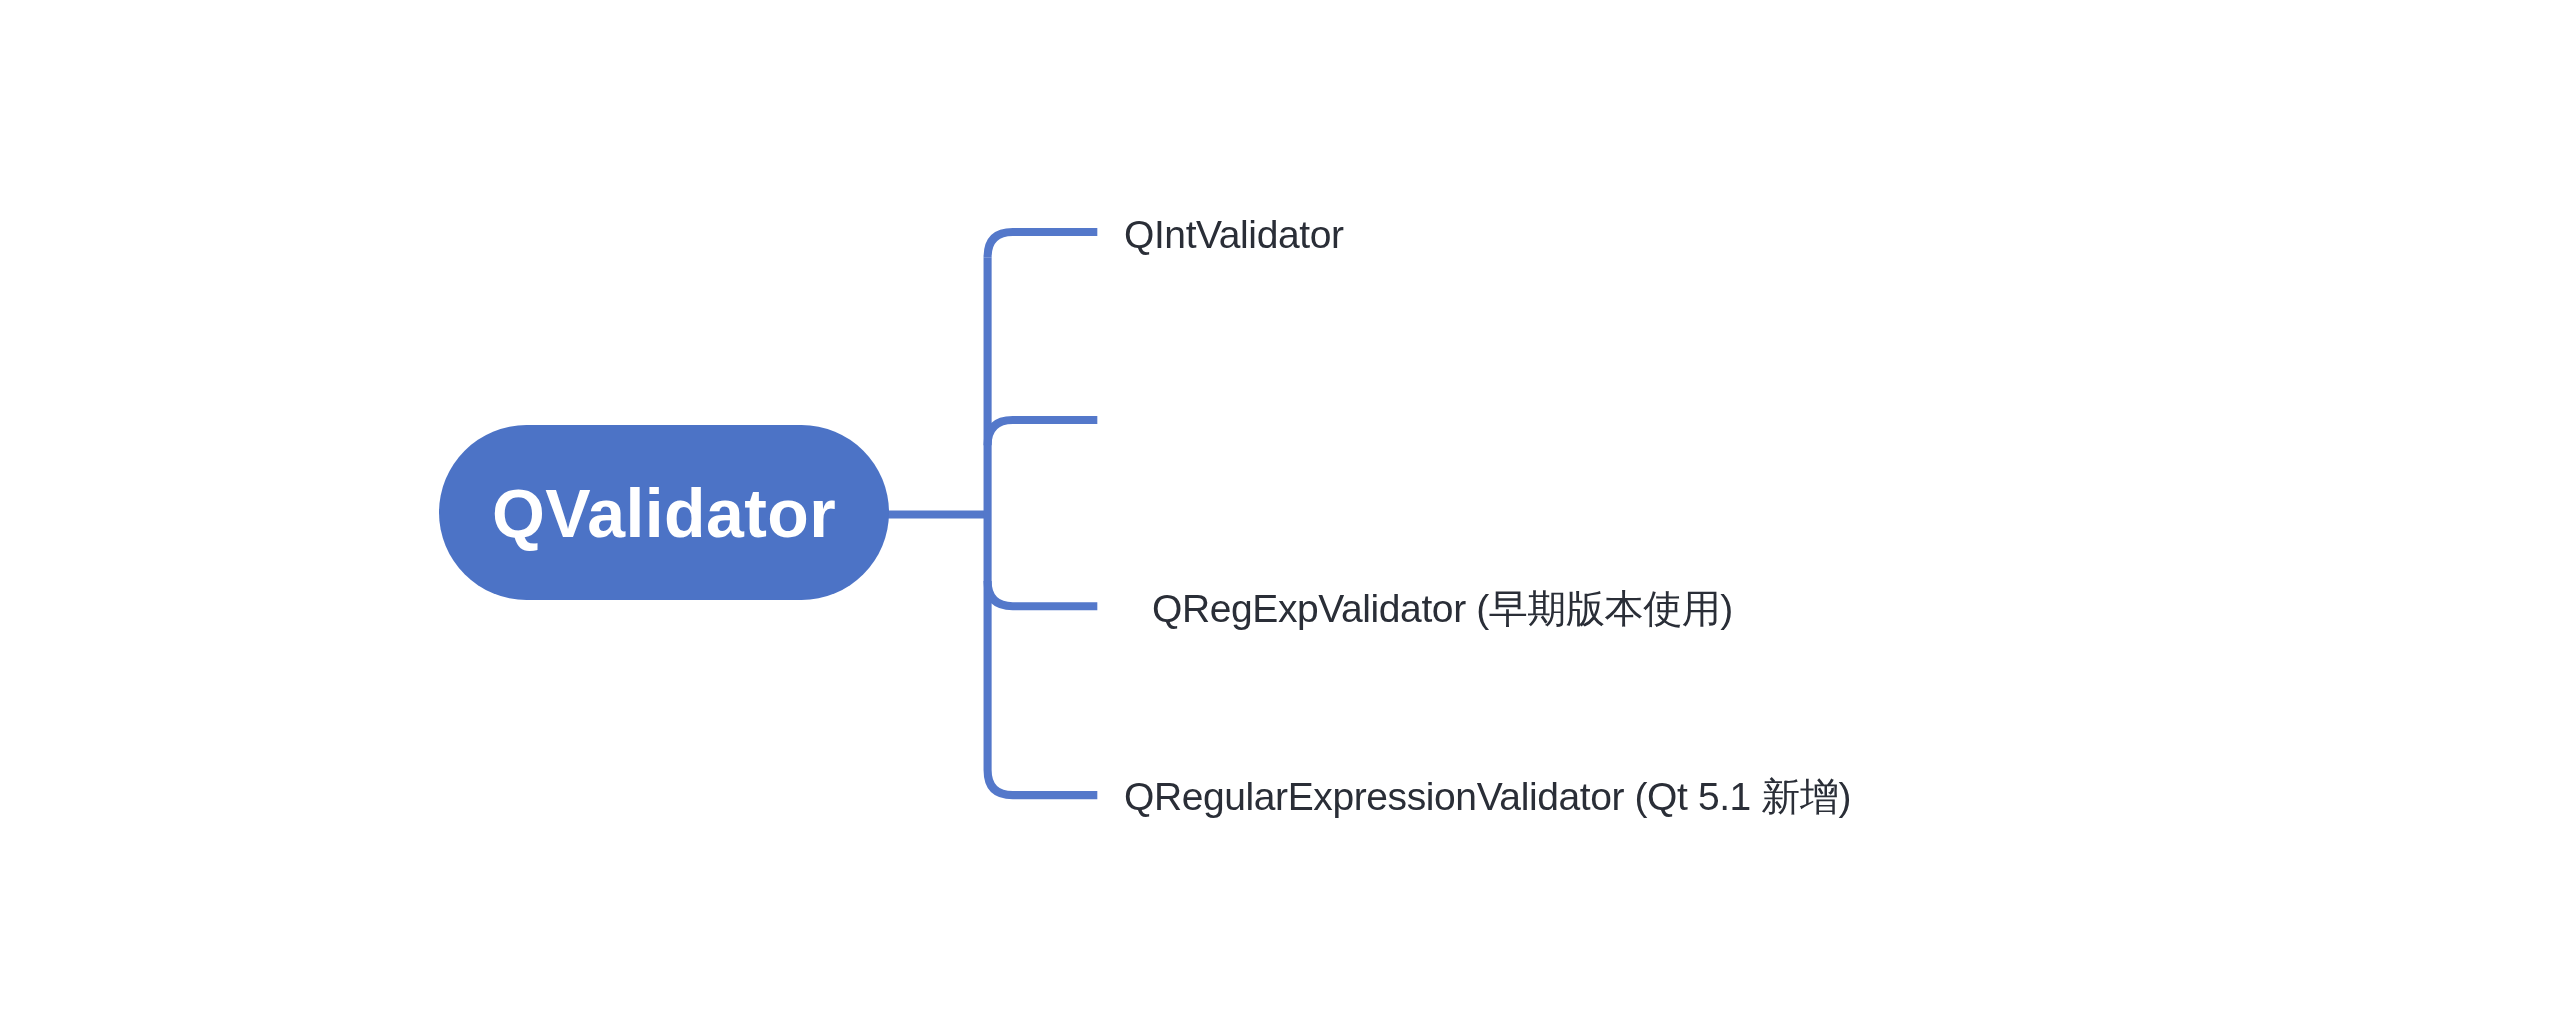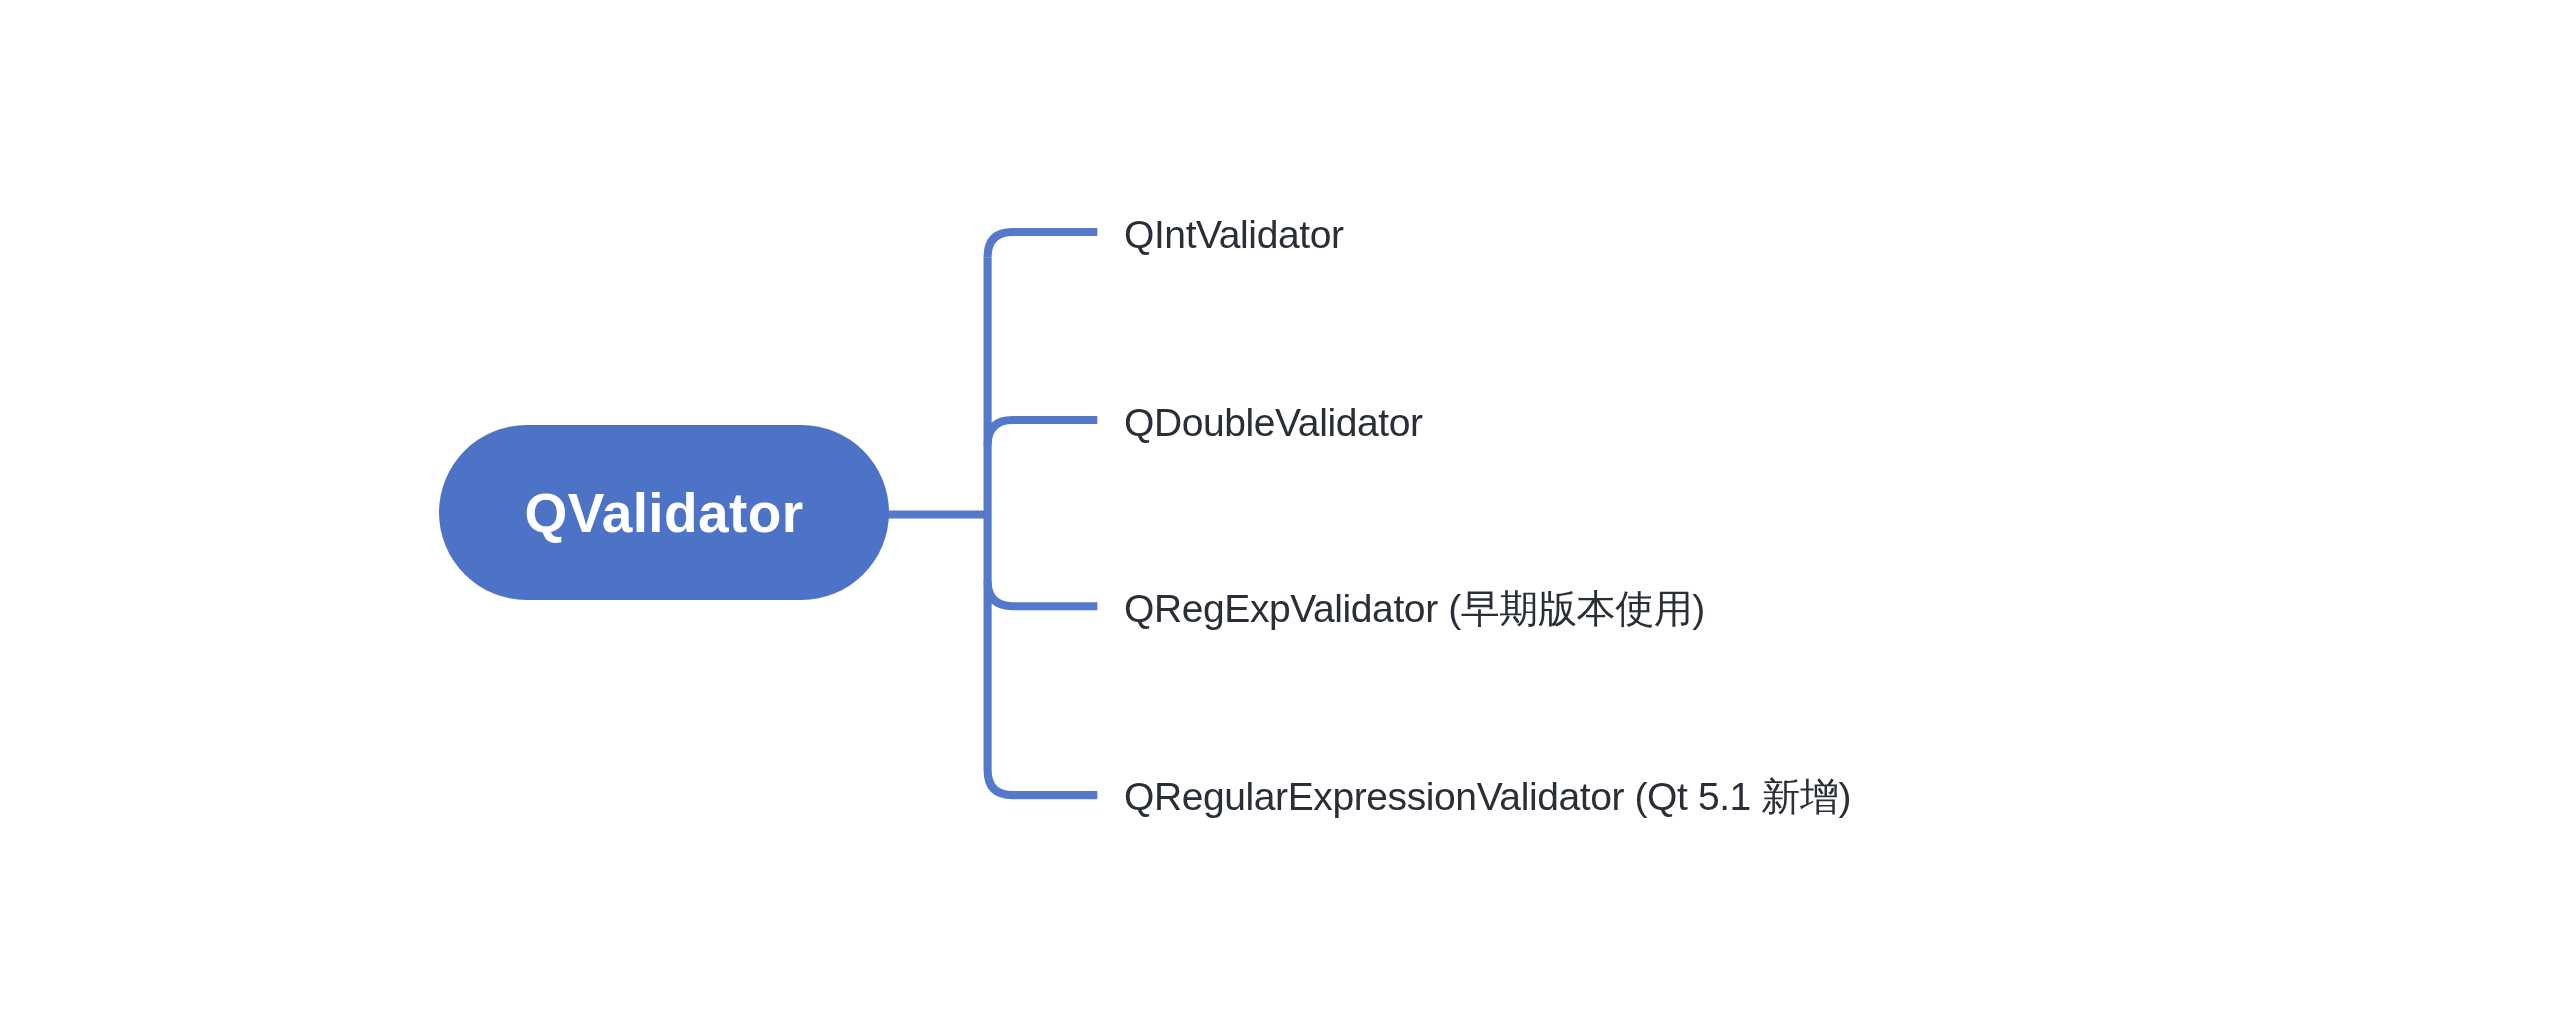--- a/index.html
+++ b/index.html
@@ -23,21 +23,21 @@
     background:var(--background);
   }
   .root-node{
     position:absolute;
     left:439px;top:425px;
     width:450px;height:175px;
     background:var(--node_fill);
     border-radius:88px;
     display:flex;align-items:center;justify-content:center;
     color:var(--node_text);
-    font-size:55px;font-weight:700;
+    font-size:68px;font-weight:700;
     letter-spacing:0.4px;
     cursor:default;
   }
   .connectors{
     position:absolute;left:0;top:0;
     width:2576px;height:1029px;
     pointer-events:none;
   }
   .connectors path{
     fill:none;
@@ -51,21 +51,21 @@
     display:flex;align-items:center;
     font-size:39px;
     font-weight:400;
     color:var(--label_text);
     white-space:nowrap;
     letter-spacing:-0.4px;
     cursor:default;
   }
   .child-label.row-1{top:194px;}
   .child-label.row-2{top:382px;}
-  .child-label.row-3{top:568px;}
+  .child-label.row-3{top:568px;margin-left:28px;}
   .child-label.row-4{top:756px;}
 </style>
 </head>
 <body>
 
 <div class="canvas">
 
   <svg class="connectors" viewBox="0 0 2864 1144" xmlns="http://www.w3.org/2000/svg">
 
     <path d="M 986 572 L 1098 572"></path>
@@ -75,20 +75,19 @@
     <path d="M 1220 258 L 1126 258 Q 1098 258 1098 286"></path>
     <path d="M 1220 467 L 1126 467 Q 1098 467 1098 495"></path>
     <path d="M 1220 674 L 1126 674 Q 1098 674 1098 646"></path>
     <path d="M 1220 884 L 1126 884 Q 1098 884 1098 856"></path>
   </svg>
 
   <div class="root-node">QValidator</div>
 
   <div class="child-label row-1">QIntValidator</div>
 
-  <div class="child-label row-2">QDoubleValidator</div>
 
   <div class="child-label row-3">QRegExpValidator (早期版本使用)</div>
 
   <div class="child-label row-4">QRegularExpressionValidator (Qt 5.1 新增)</div>
 
 </div>
 
 
 </body></html>

